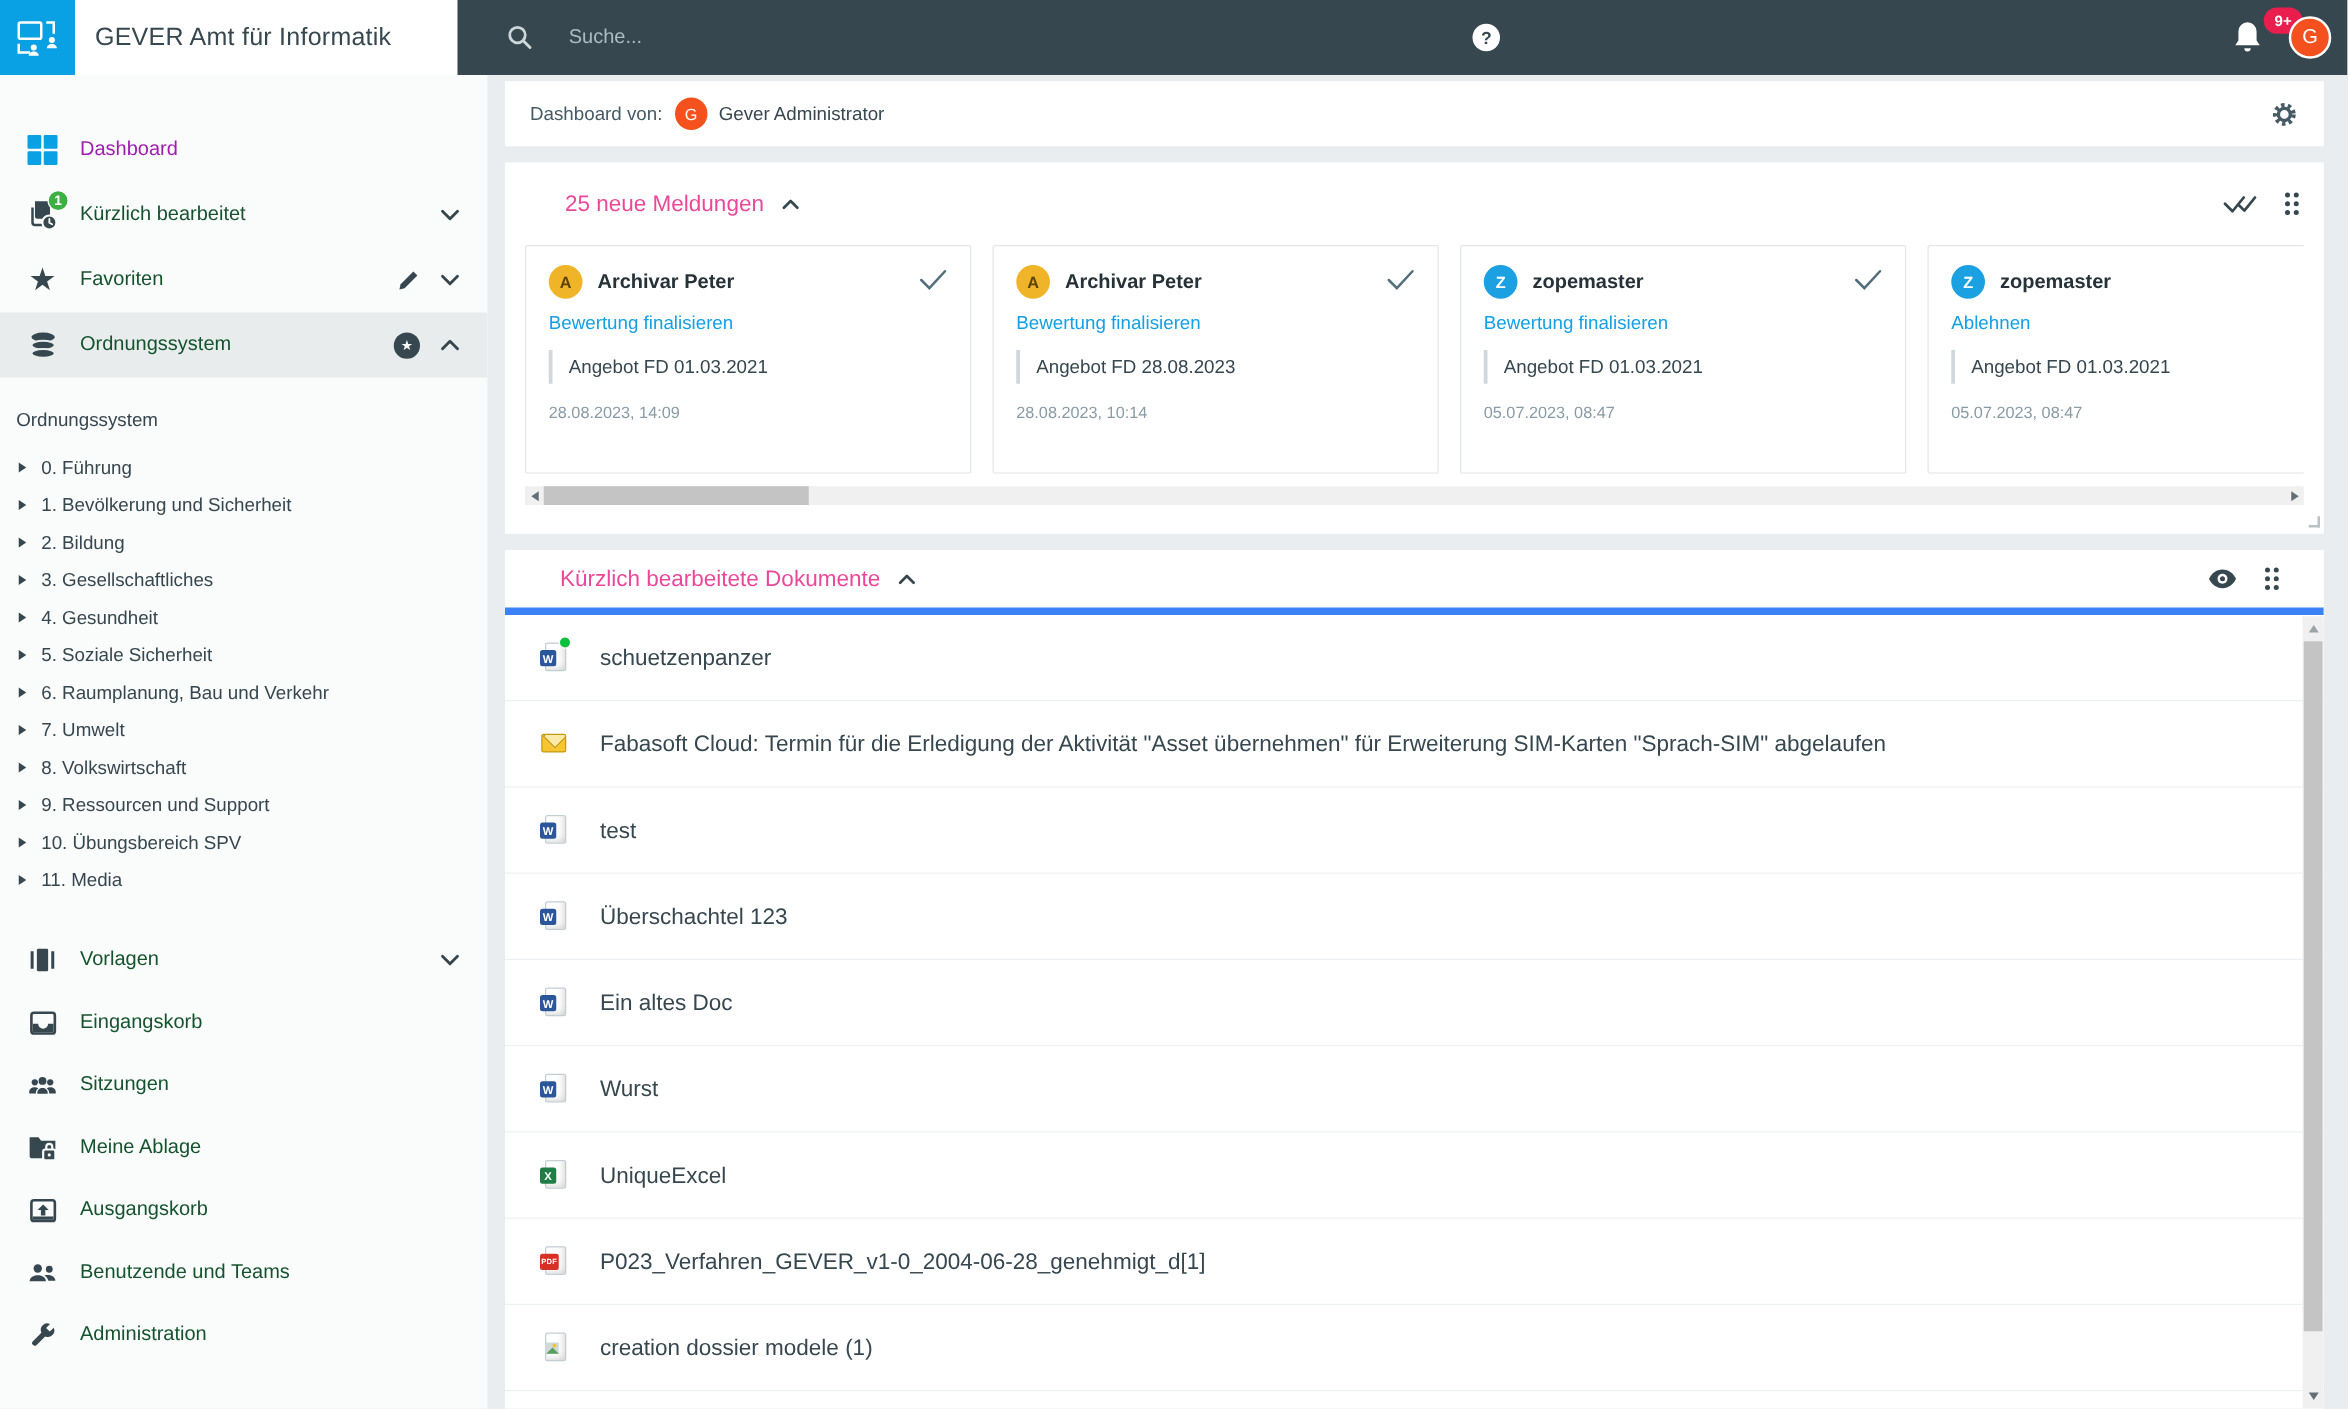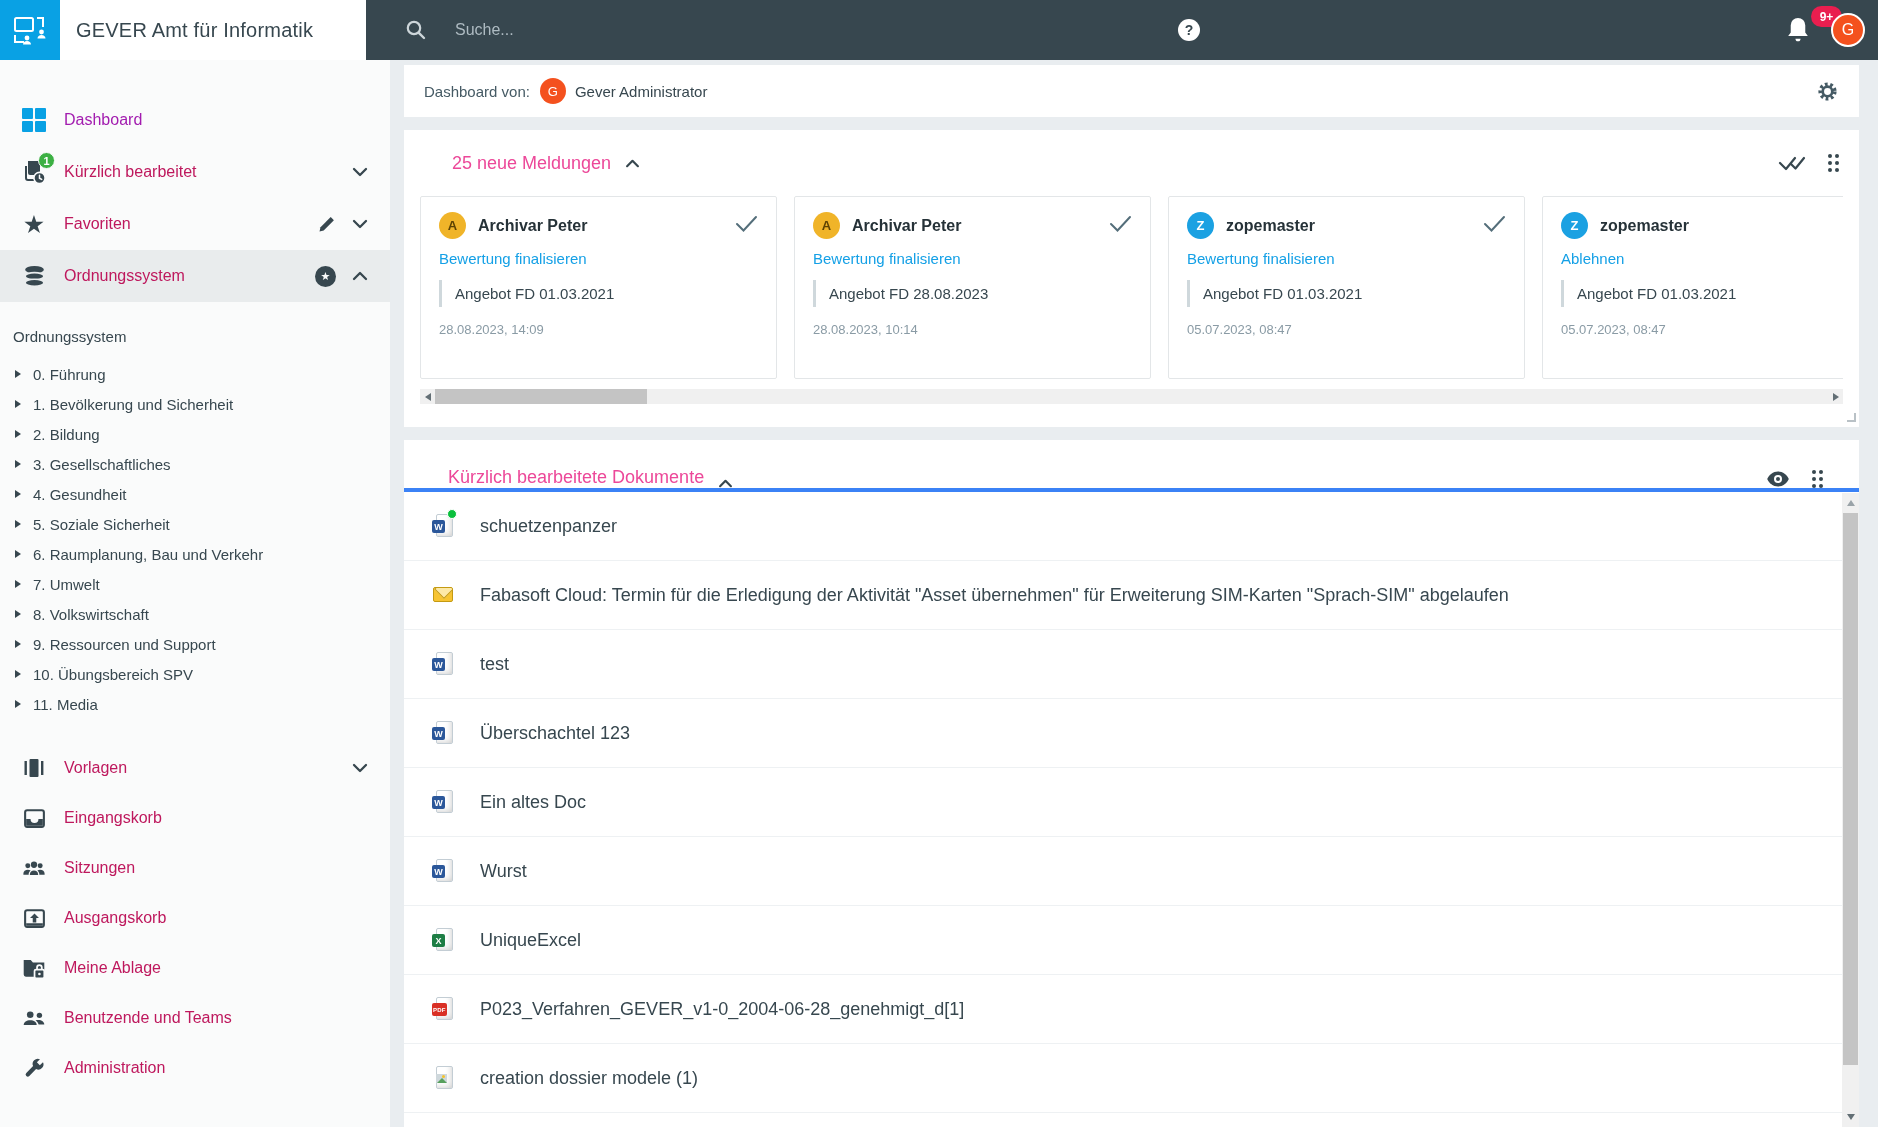--- a/index.html
+++ b/index.html
@@ -23,21 +23,21 @@
   .user-avatar { position:absolute; right:13px; top:13px; width:34px; height:34px; border-radius:50%; background:#f4511e; color:#fff; font-size:16px; display:flex; align-items:center; justify-content:center; cursor:pointer; border:2px solid #fff; }
 
   
   .body { flex:1; display:flex; min-height:0; }
 
   
   .sidebar { width:390px; flex:0 0 390px; background:#fafbfb; padding-top:34px; overflow:hidden; }
   .snav-item { height:52px; display:flex; align-items:center; padding:0 22px 0 20px; cursor:pointer; position:relative; }
   .snav-item.selected { background:#e9eced; }
   .snav-icon { width:28px; height:28px; flex:0 0 28px; display:flex; align-items:center; justify-content:center; position:relative; }
-  .snav-label { margin-left:16px; font-size:16px; font-weight:500; color:#be185d; }
+  .snav-label { margin-left:16px; font-size:16px; font-weight:500; color:#14532d; }
   .snav-item.active .snav-label { color:#a21caf; }
   .snav-right { margin-left:auto; display:flex; align-items:center; gap:16px; }
   .grid4 { width:24px; height:24px; display:grid; grid-template-columns:11px 11px; grid-template-rows:11px 11px; gap:2px; }
   .grid4 span { background:#09a1e4; border-radius:1px; }
   .gbadge { position:absolute; top:-6px; right:-7px; width:17px; height:17px; border-radius:50%; background:#3cb043; color:#fff; font-size:11px; font-weight:bold; display:flex; align-items:center; justify-content:center; border:1px solid #fafbfb; }
   .star-circle { width:21px; height:21px; border-radius:50%; background:#37474f; color:#fafbfb; font-size:11px; display:flex; align-items:center; justify-content:center; }
   .star-circle::after { content:"★"; }
   .star-glyph { font-size:25px; color:#37474f; line-height:1; }
   .star-glyph::after { content:"★"; }
 
@@ -84,21 +84,21 @@
   .hscroll { position:absolute; left:16px; right:16px; bottom:23px; height:15px; background:#f0f0f0; }
   .hs-arrow { position:absolute; top:0; width:15px; height:15px; display:flex; align-items:center; justify-content:center; cursor:pointer; }
   .hs-left { left:0; } .hs-right { right:0; }
   .arr-l { width:0; height:0; border-right:6px solid #636f75; border-top:4.5px solid transparent; border-bottom:4.5px solid transparent; }
   .arr-r { width:0; height:0; border-left:6px solid #636f75; border-top:4.5px solid transparent; border-bottom:4.5px solid transparent; }
   .hs-thumb { position:absolute; left:15px; top:0; width:212px; height:15px; background:#c4c4c4; cursor:grab; }
   .grip { position:absolute; right:3px; bottom:5px; width:9px; height:9px; border-right:2px solid #b9c1c6; border-bottom:2px solid #b9c1c6; cursor:nwse-resize; }
 
   
   .panel-docs { flex:1; min-height:0; overflow:hidden; }
-  .panel-docs .phead { height:52px; border-bottom:4px solid #3b82f6; padding-right:36px;align-items:flex-end; }
+  .panel-docs .phead { height:52px; border-bottom:6px solid #3b82f6; padding-right:36px; }
   .dlist { }
   .drow { height:69px; display:flex; align-items:center; padding-left:28px; border-bottom:1px solid #eef1f3; cursor:pointer; }
   .dlabel { margin-left:26px; font-size:18px; color:#37474f; }
 
   .fico { position:relative; width:22px; height:26px; flex:0 0 22px; }
   .fico .page { position:absolute; right:1px; top:1px; width:17px; height:23px; background:#fff; border:1px solid #c3cdd4; border-radius:2px; box-shadow:inset -5px -5px 7px -5px rgba(0,0,0,.22); }
   .fico .fbadge { position:absolute; left:0; top:7px; min-width:13px; height:13px; padding:0 1px; display:flex; align-items:center; justify-content:center; color:#fff; font-weight:bold; font-size:9px; border-radius:2px; }
   .fico.word .fbadge { background:#2b579a; }
   .fico.excel .fbadge { background:#1e7e45; }
   .fico.pdf .fbadge { background:#d93025; font-size:6px; letter-spacing:.2px; }
@@ -307,38 +307,38 @@
                 <circle cx="12" cy="9" r="2.9"></circle>
               <path d="M2.2 17.2c0-2.2 1.8-3.6 4.1-3.6 1 0 1.9.3 2.6.8-1.1.9-1.8 2.1-1.8 3.3v.5H2.2z"></path>
               <path d="M21.8 18.2h-4.9v-.5c0-1.2-.7-2.4-1.8-3.3.7-.5 1.6-.8 2.6-.8 2.3 0 4.1 1.4 4.1 3.6z"></path>
               <path d="M8.2 18.5v-.7c0-2 1.7-3.5 3.8-3.5s3.8 1.5 3.8 3.5v.7z"></path>
             </svg>
           </span>
           <span class="snav-label">Sitzungen</span>
         </div>
         <div class="snav-item">
           <span class="snav-icon">
-            <svg width="25" height="25" viewBox="0 0 24 24">
-                <rect x="3" y="4" width="18" height="16" rx="2" fill="none" stroke="#37474f" stroke-width="2"></rect>
-                <path d="M12 7.2l4.3 4.3h-2.6v4.3h-3.4v-4.3H7.7z" fill="#37474f"></path>
-                <path d="M4 16.5h16V18a1 1 0 0 1-1 1H5a1 1 0 0 1-1-1z" fill="#37474f"></path>
-              </svg>
-          </span>
-          <span class="snav-label">Ausgangskorb</span>
-        </div>
-        <div class="snav-item">
-          <span class="snav-icon">
             <svg width="26" height="26" viewBox="0 0 24 24">
               <path d="M2.5 4.5h6.5l2 2.5h10.5v11a2 2 0 0 1-2 2h-15a2 2 0 0 1-2-2z" fill="#37474f"></path>
               <rect x="12.5" y="13.5" width="9" height="8" rx="1.5" fill="#37474f" stroke="#fafbfb" stroke-width="1.6"></rect>
               <path d="M14.8 13.5v-2a2.2 2.2 0 0 1 4.4 0v2" fill="none" stroke="#fafbfb" stroke-width="1.6"></path>
               <circle cx="17" cy="17.5" r="1.2" fill="#fafbfb"></circle>
             </svg>
           </span>
           <span class="snav-label">Meine Ablage</span>
+        </div>
+        <div class="snav-item">
+          <span class="snav-icon">
+            <svg width="25" height="25" viewBox="0 0 24 24">
+                <rect x="3" y="4" width="18" height="16" rx="2" fill="none" stroke="#37474f" stroke-width="2"></rect>
+                <path d="M12 7.2l4.3 4.3h-2.6v4.3h-3.4v-4.3H7.7z" fill="#37474f"></path>
+                <path d="M4 16.5h16V18a1 1 0 0 1-1 1H5a1 1 0 0 1-1-1z" fill="#37474f"></path>
+              </svg>
+          </span>
+          <span class="snav-label">Ausgangskorb</span>
         </div>
         <div class="snav-item">
           <span class="snav-icon">
             <svg width="26" height="26" viewBox="0 0 24 24" fill="#37474f">
               <circle cx="8.5" cy="9" r="3.1"></circle>
               <path d="M2.5 18.5c0-2.6 2.6-4.4 6-4.4s6 1.8 6 4.4z"></path>
               <circle cx="17" cy="9.6" r="2.5"></circle>
               <path d="M16 13.9c3.2 0 5.5 1.8 5.5 4.2h-5.2c-.4-1.7-1.4-3.1-2.9-3.9.8-.2 1.7-.3 2.6-.3z"></path>
             </svg>
           </span>

